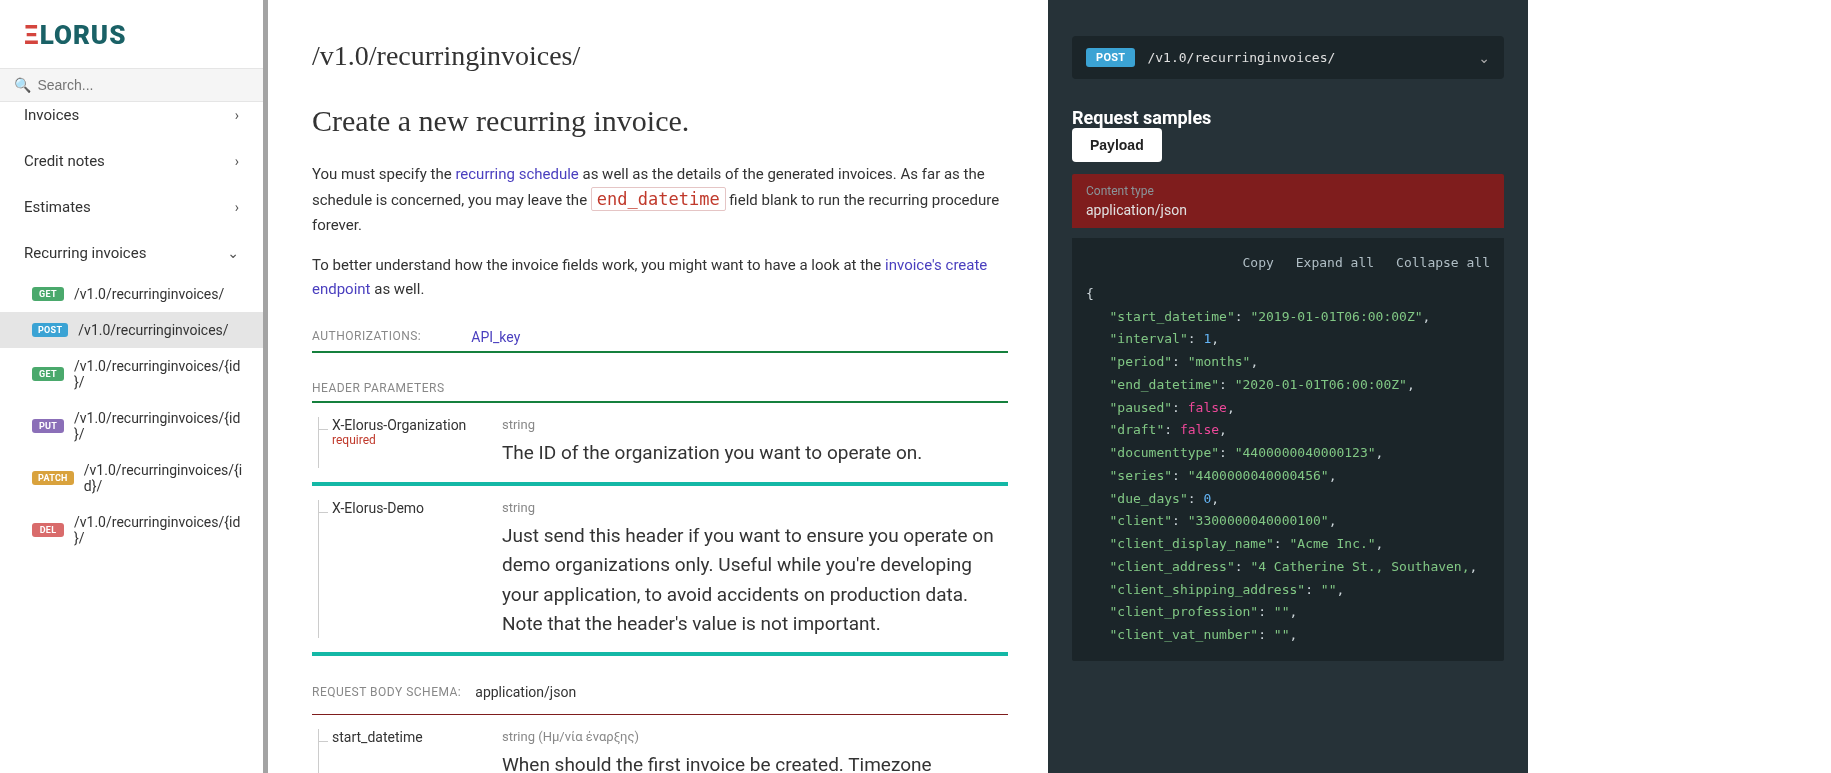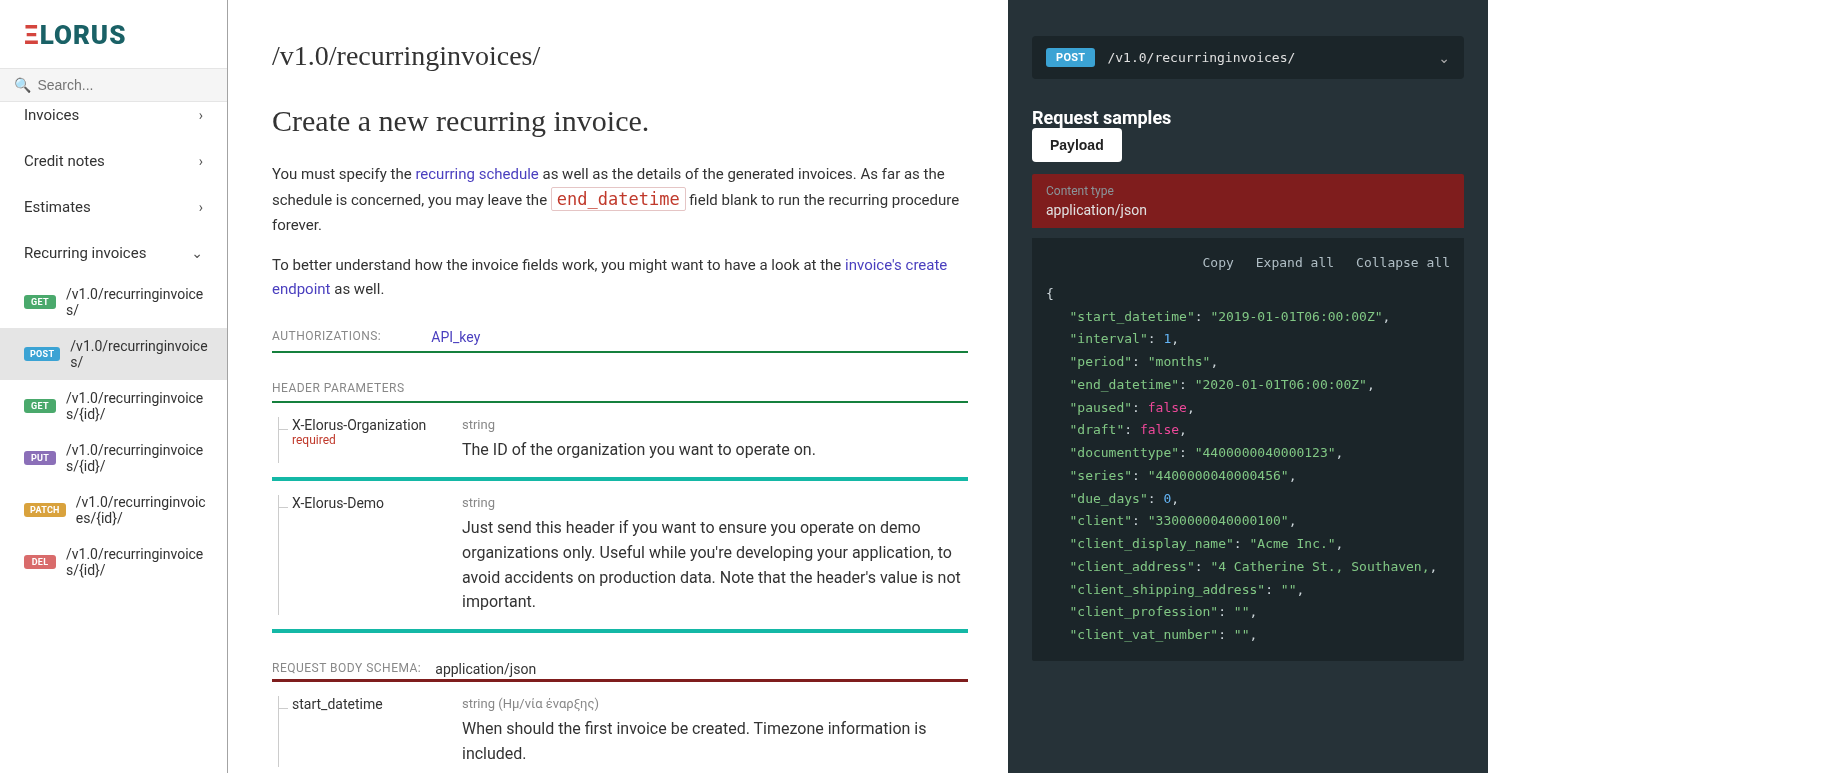--- a/index.html
+++ b/index.html
@@ -1,26 +1,26 @@
 <!DOCTYPE html>
 <html><head>
 <meta charset="utf-8">
 <style>
 * { box-sizing: border-box; margin: 0; padding: 0; }
 body { font-family: -apple-system, BlinkMacSystemFont, "Segoe UI", Roboto, sans-serif; font-size: 14px; color: #333; display: flex; height: 100vh; overflow: hidden; }
-.sidebar { width: 228px; border-right: 1px solid #a3a3a3; display: flex; flex-direction: column; background: #fff; }
+.sidebar { width: 268px; border-right: 5px solid #a3a3a3; display: flex; flex-direction: column; background: #fff; }
 .logo { padding: 20px 24px 10px; }
 .logo-text { font-size: 26px; font-weight: 900; letter-spacing: 1px; color: #1a6166; }
 .logo-e { color: #d4453e; }
 .search-box { padding: 8px 14px; display: flex; align-items: center; gap: 6px; background: #f5f5f5; margin: 8px 0 0; border-top: 1px solid #e5e5e5; border-bottom: 1px solid #e5e5e5; }
 .search-box input { border: none; background: transparent; outline: none; font-size: 14px; flex: 1; color: #555; }
 .nav { overflow-y: auto; flex: 1; }
 .nav-section { display: flex; align-items: center; justify-content: space-between; padding: 14px 24px; cursor: pointer; font-size: 15px; color: #333; }
 .nav-section.partial { padding-top: 4px; }
-.nav-item { display: flex; align-items: center; gap: 10px; padding: 10px 18px 10px 24px; cursor: pointer; font-size: 14px; color: #333; }
+.nav-item { display: flex; align-items: center; gap: 10px; padding: 10px 18px 10px 32px; cursor: pointer; font-size: 14px; color: #333; }
 .nav-item.active { background: #e5e5e5; }
 .nav-item .path { flex: 1; word-break: break-word; }
 .method { font-size: 9px; font-weight: 700; padding: 2px 6px; border-radius: 3px; color: #fff; letter-spacing: 0.3px; flex-shrink: 0; min-width: 32px; text-align: center; }
 .m-get { background: #4aa96c; }
 .m-post { background: #3ba3d4; }
 .m-put { background: #8b6fb8; }
 .m-patch { background: #d9a23d; }
 .m-del { background: #d96b6b; }
 .chevron { font-size: 14px; color: #555; }
 .main { flex: 1; overflow-y: auto; padding: 40px 40px 40px 44px; max-width: 780px; }
@@ -33,22 +33,22 @@
 .section-label.auth { display: flex; gap: 50px; }
 .section-label .val { color: #4a3fbf; font-size: 14px; letter-spacing: 0; }
 .param-row { display: flex; padding: 14px 0; border-bottom: 4px solid #14b8a6; gap: 20px; }
 .param-name-col { width: 170px; padding-left: 20px; position: relative; }
 .param-name-col::before { content: ""; position: absolute; left: 6px; top: 0; bottom: 0; border-left: 1px solid #ccc; }
 .param-name-col::after { content: ""; position: absolute; left: 6px; top: 12px; width: 10px; border-top: 1px solid #ccc; }
 .param-name { font-size: 14px; color: #333; }
 .required { color: #c0392b; font-size: 12px; }
 .param-desc-col { flex: 1; }
 .param-type { font-size: 13px; color: #888; margin-bottom: 6px; }
-.param-desc { font-size: 16px; line-height: 1.55; color: #333; }
-.schema-row { display: flex; align-items: flex-start; gap: 14px; margin-top: 28px; border-bottom: 3px solid #7f1d1d; padding-bottom: 2px; margin-bottom: 0; }
+.param-desc { font-size: 19px; line-height: 1.55; color: #333; }
+.schema-row { display: flex; align-items: center; gap: 14px; margin-top: 28px; border-bottom: 1px solid #7f1d1d; padding-bottom: 14px; margin-bottom: 0; }
 .schema-row .lbl { font-size: 12px; color: #888; letter-spacing: 0.5px; }
 .schema-row .ct { font-size: 14px; color: #333; }
 .right-panel { width: 480px; background: #263238; color: #cfd8dc; padding: 36px 24px; overflow-y: auto; font-size: 14px; }
 .endpoint-box { background: #1b2529; border-radius: 4px; padding: 12px 14px; display: flex; align-items: center; gap: 12px; margin-bottom: 28px; }
 .endpoint-box .method { font-size: 11px; padding: 3px 10px; }
 .endpoint-box .url { font-family: Menlo, Monaco, monospace; font-size: 13px; flex: 1; color: #e0e0e0; }
 .endpoint-box .chev { color: #aaa; }
 .rp-title { font-size: 18px; font-weight: 700; color: #fff; }
 .payload-btn { background: #fff; color: #222; border: none; padding: 9px 18px; border-radius: 4px; font-size: 14px; font-weight: 600; margin-bottom: 12px; cursor: pointer; }
 .ct-box { background: #7f1d1d; padding: 10px 14px; margin-bottom: 10px; border-radius: 2px 2px 0 0; }

